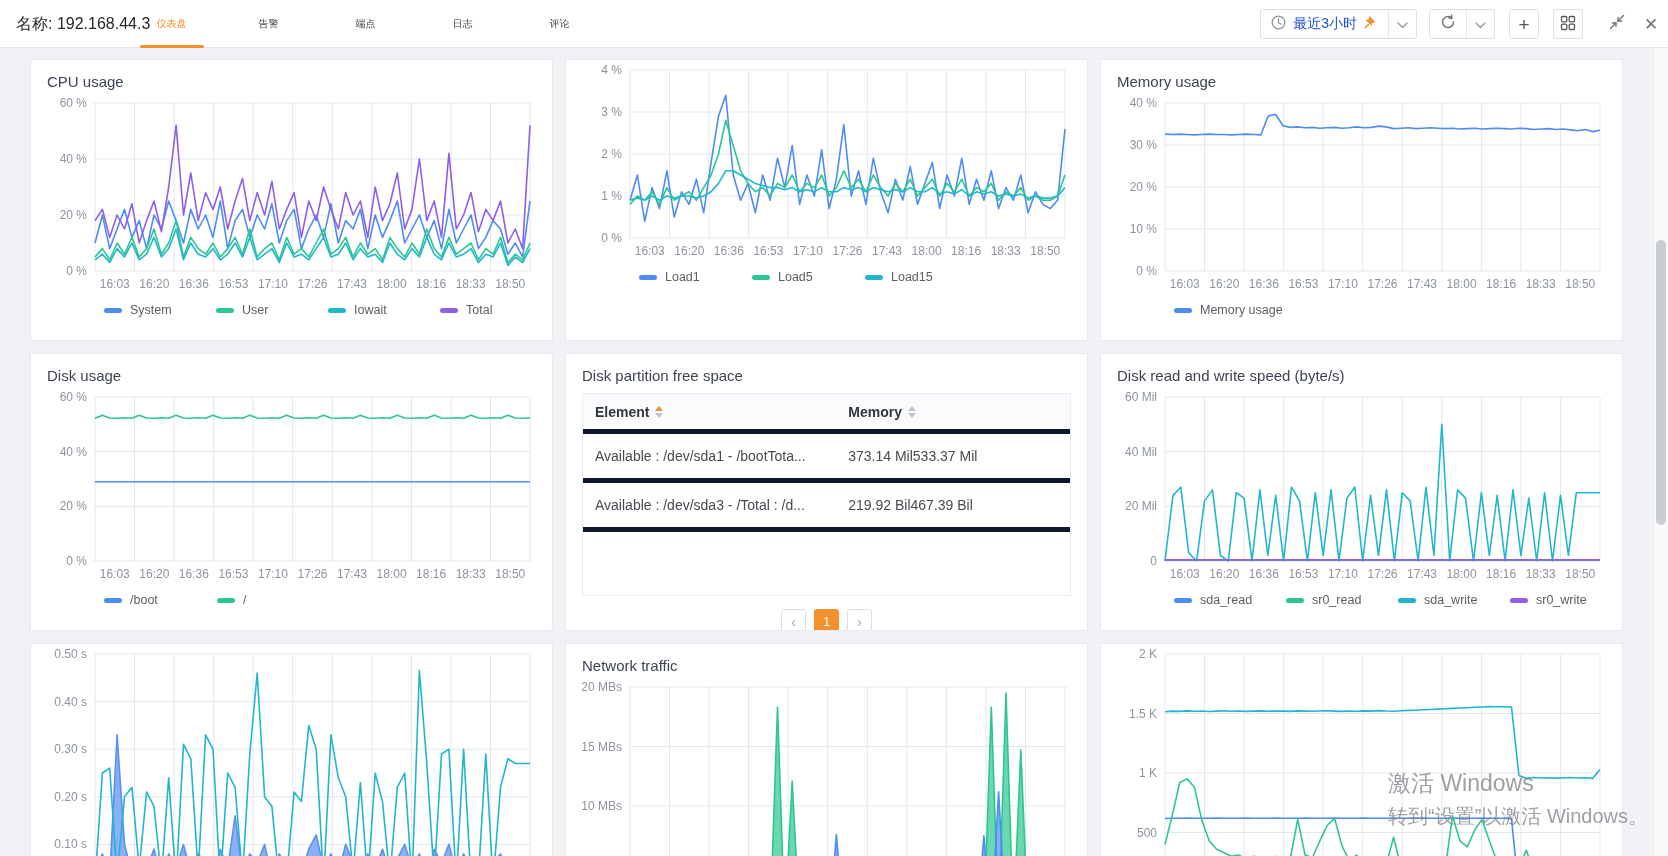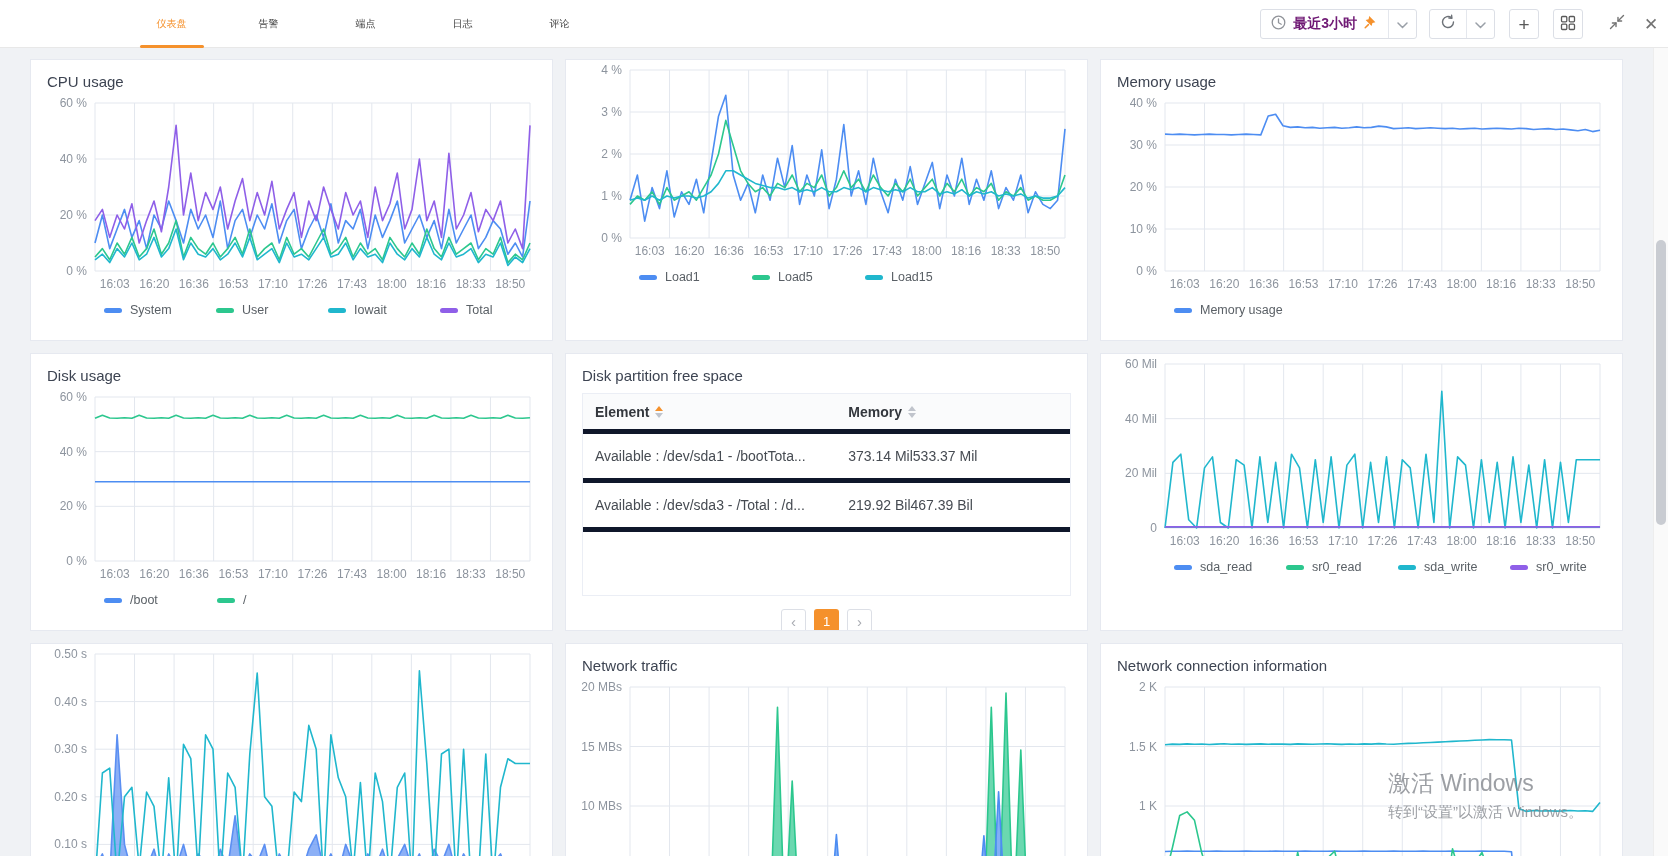--- a/index.html
+++ b/index.html
@@ -16,21 +16,21 @@
     color:#404040; cursor:pointer; position:relative; }
   .tab.active { color:#f5912c; }
   .tab.active .underline { position:absolute; bottom:0; left:50%; margin-left:-32px;
     width:64px; height:3px; background:#f5912c; border-radius:2px; }
   .controls { position:absolute; right:7px; top:9px; height:30px; display:flex; align-items:center; }
   .ctl-group { display:flex; height:30px; border:1px solid #dcdfe6; border-radius:3px;
     background:#fff; align-items:stretch; }
   .ctl-main { display:flex; align-items:center; padding:0 10px; gap:7px; cursor:pointer; }
   .ctl-caret { width:28px; display:flex; align-items:center; justify-content:center;
     border-left:1px solid #e4e7ed; cursor:pointer; }
-  .timerange-label { font-size:14px; color:#701a75;font-weight:bold; }
+  .timerange-label { font-size:14px; color:#1d4ed8; }
   .sq-btn { width:30px; height:30px; border:1px solid #dcdfe6; border-radius:3px; background:#fff;
     display:flex; align-items:center; justify-content:center; cursor:pointer;
     font-size:19px; color:#595959; line-height:1; }
   .bare-icon { width:20px; height:30px; display:flex; align-items:center; justify-content:center;
     cursor:pointer; color:#737373; font-size:17px; }
   .ml12{margin-left:12px;} .ml14{margin-left:14px;} .ml24{margin-left:24px;}
 
   
   .content { position:absolute; top:48px; left:0; right:0; bottom:0; background:#f0f2f5;
     padding:11px 33px 0 30px; overflow:hidden; }
@@ -62,30 +62,31 @@
   .pager { display:flex; justify-content:center; align-items:center; gap:8px; margin-top:13px; }
   .pg-btn { width:25px; height:25px; border:1px solid #dcdfe6; border-radius:3px; background:#fff;
     color:#a8abb2; font-size:15px; display:flex; align-items:center; justify-content:center; cursor:pointer; }
   .pg-cur { width:25px; height:25px; border-radius:3px; background:#f5912c; color:#fff;
     font-size:13px; display:flex; align-items:center; justify-content:center; cursor:pointer; }
 
   
   .watermark { position:absolute; left:1388px; top:768px; z-index:40; pointer-events:none;
     color:rgba(128,132,138,.78); }
   .wm1 { font-size:23px; }
-  .wm2 { font-size:15px; margin-top:4px; }
+  .wm2 { font-size:20px; margin-top:4px; }
   .scrolltrack { position:absolute; right:0; top:48px; bottom:0; width:15px; background:#fafafa;
     border-left:1px solid #ededed; z-index:20; }
   .scrollthumb { position:absolute; left:2px; top:192px; width:10px; height:285px;
     background:#c9ccd2; border-radius:6px; cursor:pointer; }
 </style>
 </head>
 <body>
 
 <header class="topbar">
+  <div class="host-name">名称: 192.168.44.3</div>
 
   <nav class="tabs">
     <div class="tab active">
       <span>仪表盘</span>
       <span class="underline"></span>
     </div>
     <div class="tab"><span>告警</span></div>
     <div class="tab"><span>端点</span></div>
     <div class="tab"><span>日志</span></div>
     <div class="tab"><span>评论</span></div>
@@ -414,20 +415,21 @@
         <div class="tfill"></div>
       </div>
       <div class="pager">
         <div class="pg-btn">‹</div>
         <div class="pg-cur">1</div>
         <div class="pg-btn">›</div>
       </div>
     </section>
 
     <section class="panel">
+      <h3 class="panel-title">Disk read and write speed (byte/s)</h3>
       <div class="chart-box cb-r2"><svg width="501" height="198">
             <line x1="54" y1="10" x2="54" y2="174" stroke="#e3e7ee" stroke-width="1"></line>
             <line x1="93.54545454545455" y1="10" x2="93.54545454545455" y2="174" stroke="#e3e7ee" stroke-width="1"></line>
             <line x1="133.0909090909091" y1="10" x2="133.0909090909091" y2="174" stroke="#e3e7ee" stroke-width="1"></line>
             <line x1="172.63636363636363" y1="10" x2="172.63636363636363" y2="174" stroke="#e3e7ee" stroke-width="1"></line>
             <line x1="212.1818181818182" y1="10" x2="212.1818181818182" y2="174" stroke="#e3e7ee" stroke-width="1"></line>
             <line x1="251.72727272727272" y1="10" x2="251.72727272727272" y2="174" stroke="#e3e7ee" stroke-width="1"></line>
             <line x1="291.27272727272725" y1="10" x2="291.27272727272725" y2="174" stroke="#e3e7ee" stroke-width="1"></line>
             <line x1="330.8181818181818" y1="10" x2="330.8181818181818" y2="174" stroke="#e3e7ee" stroke-width="1"></line>
             <line x1="370.3636363636364" y1="10" x2="370.3636363636364" y2="174" stroke="#e3e7ee" stroke-width="1"></line>
@@ -556,21 +558,20 @@
             <text x="429.6818181818182" y="265" text-anchor="middle" class="tick">18:33</text>
             <text x="469.22727272727275" y="265" text-anchor="middle" class="tick">18:50</text>
             <path d="M54 248 L54.0 248.0 L61.4 248.0 L68.7 248.0 L76.1 248.0 L83.5 248.0 L90.9 248.0 L98.2 248.0 L105.6 248.0 L113.0 248.0 L120.4 248.0 L127.7 248.0 L135.1 248.0 L142.5 248.0 L149.8 248.0 L157.2 248.0 L164.6 248.0 L172.0 248.0 L179.3 248.0 L186.7 248.0 L194.1 248.0 L201.5 30.2 L208.8 248.0 L216.2 104.0 L223.6 248.0 L230.9 248.0 L238.3 248.0 L245.7 248.0 L253.1 248.0 L260.4 248.0 L267.8 248.0 L275.2 248.0 L282.6 248.0 L289.9 248.0 L297.3 248.0 L304.7 248.0 L312.1 248.0 L319.4 248.0 L326.8 248.0 L334.2 248.0 L341.5 248.0 L348.9 248.0 L356.3 248.0 L363.7 248.0 L371.0 248.0 L378.4 248.0 L385.8 248.0 L393.2 248.0 L400.5 248.0 L407.9 248.0 L415.3 30.2 L422.6 248.0 L430.0 16.0 L437.4 248.0 L444.8 73.1 L452.1 248.0 L459.5 248.0 L466.9 248.0 L474.3 248.0 L481.6 248.0 L489.0 248.0 L489 248 Z" fill="#2cc78e" fill-opacity="0.7" stroke="none"></path>
             <polyline points="54.0,248.0 61.4,248.0 68.7,248.0 76.1,248.0 83.5,248.0 90.9,248.0 98.2,248.0 105.6,248.0 113.0,248.0 120.4,248.0 127.7,248.0 135.1,248.0 142.5,248.0 149.8,248.0 157.2,248.0 164.6,248.0 172.0,248.0 179.3,248.0 186.7,248.0 194.1,248.0 201.5,30.2 208.8,248.0 216.2,104.0 223.6,248.0 230.9,248.0 238.3,248.0 245.7,248.0 253.1,248.0 260.4,248.0 267.8,248.0 275.2,248.0 282.6,248.0 289.9,248.0 297.3,248.0 304.7,248.0 312.1,248.0 319.4,248.0 326.8,248.0 334.2,248.0 341.5,248.0 348.9,248.0 356.3,248.0 363.7,248.0 371.0,248.0 378.4,248.0 385.8,248.0 393.2,248.0 400.5,248.0 407.9,248.0 415.3,30.2 422.6,248.0 430.0,16.0 437.4,248.0 444.8,73.1 452.1,248.0 459.5,248.0 466.9,248.0 474.3,248.0 481.6,248.0 489.0,248.0" fill="none" stroke="#2cc78e" stroke-width="1.6" stroke-linejoin="round"></polyline>
             <path d="M54 248 L54.0 248.0 L61.4 248.0 L68.7 248.0 L76.1 248.0 L83.5 248.0 L90.9 248.0 L98.2 248.0 L105.6 248.0 L113.0 248.0 L120.4 248.0 L127.7 248.0 L135.1 248.0 L142.5 248.0 L149.8 248.0 L157.2 248.0 L164.6 248.0 L172.0 248.0 L179.3 248.0 L186.7 248.0 L194.1 248.0 L201.5 248.0 L208.8 248.0 L216.2 248.0 L223.6 248.0 L230.9 248.0 L238.3 248.0 L245.7 248.0 L253.1 248.0 L260.4 157.6 L267.8 248.0 L275.2 248.0 L282.6 248.0 L289.9 248.0 L297.3 248.0 L304.7 248.0 L312.1 237.3 L319.4 248.0 L326.8 248.0 L334.2 248.0 L341.5 248.0 L348.9 248.0 L356.3 248.0 L363.7 248.0 L371.0 248.0 L378.4 248.0 L385.8 248.0 L393.2 248.0 L400.5 248.0 L407.9 158.8 L415.3 248.0 L422.6 114.7 L430.0 248.0 L437.4 248.0 L444.8 248.0 L452.1 248.0 L459.5 248.0 L466.9 248.0 L474.3 220.6 L481.6 248.0 L489.0 248.0 L489 248 Z" fill="#4d8df2" fill-opacity="0.7" stroke="none"></path>
             <polyline points="54.0,248.0 61.4,248.0 68.7,248.0 76.1,248.0 83.5,248.0 90.9,248.0 98.2,248.0 105.6,248.0 113.0,248.0 120.4,248.0 127.7,248.0 135.1,248.0 142.5,248.0 149.8,248.0 157.2,248.0 164.6,248.0 172.0,248.0 179.3,248.0 186.7,248.0 194.1,248.0 201.5,248.0 208.8,248.0 216.2,248.0 223.6,248.0 230.9,248.0 238.3,248.0 245.7,248.0 253.1,248.0 260.4,157.6 267.8,248.0 275.2,248.0 282.6,248.0 289.9,248.0 297.3,248.0 304.7,248.0 312.1,237.3 319.4,248.0 326.8,248.0 334.2,248.0 341.5,248.0 348.9,248.0 356.3,248.0 363.7,248.0 371.0,248.0 378.4,248.0 385.8,248.0 393.2,248.0 400.5,248.0 407.9,158.8 415.3,248.0 422.6,114.7 430.0,248.0 437.4,248.0 444.8,248.0 452.1,248.0 459.5,248.0 466.9,248.0 474.3,220.6 481.6,248.0 489.0,248.0" fill="none" stroke="#4d8df2" stroke-width="1.6" stroke-linejoin="round"></polyline>
           </svg></div>
     </section>
 
     <section class="panel">
-      <h3 class="panel-title">Network connection information</h3>
       <div class="chart-box cb-r3"><svg width="501" height="272">
             <line x1="54" y1="10" x2="54" y2="248" stroke="#e3e7ee" stroke-width="1"></line>
             <line x1="93.54545454545455" y1="10" x2="93.54545454545455" y2="248" stroke="#e3e7ee" stroke-width="1"></line>
             <line x1="133.0909090909091" y1="10" x2="133.0909090909091" y2="248" stroke="#e3e7ee" stroke-width="1"></line>
             <line x1="172.63636363636363" y1="10" x2="172.63636363636363" y2="248" stroke="#e3e7ee" stroke-width="1"></line>
             <line x1="212.1818181818182" y1="10" x2="212.1818181818182" y2="248" stroke="#e3e7ee" stroke-width="1"></line>
             <line x1="251.72727272727272" y1="10" x2="251.72727272727272" y2="248" stroke="#e3e7ee" stroke-width="1"></line>
             <line x1="291.27272727272725" y1="10" x2="291.27272727272725" y2="248" stroke="#e3e7ee" stroke-width="1"></line>
             <line x1="330.8181818181818" y1="10" x2="330.8181818181818" y2="248" stroke="#e3e7ee" stroke-width="1"></line>
             <line x1="370.3636363636364" y1="10" x2="370.3636363636364" y2="248" stroke="#e3e7ee" stroke-width="1"></line>

